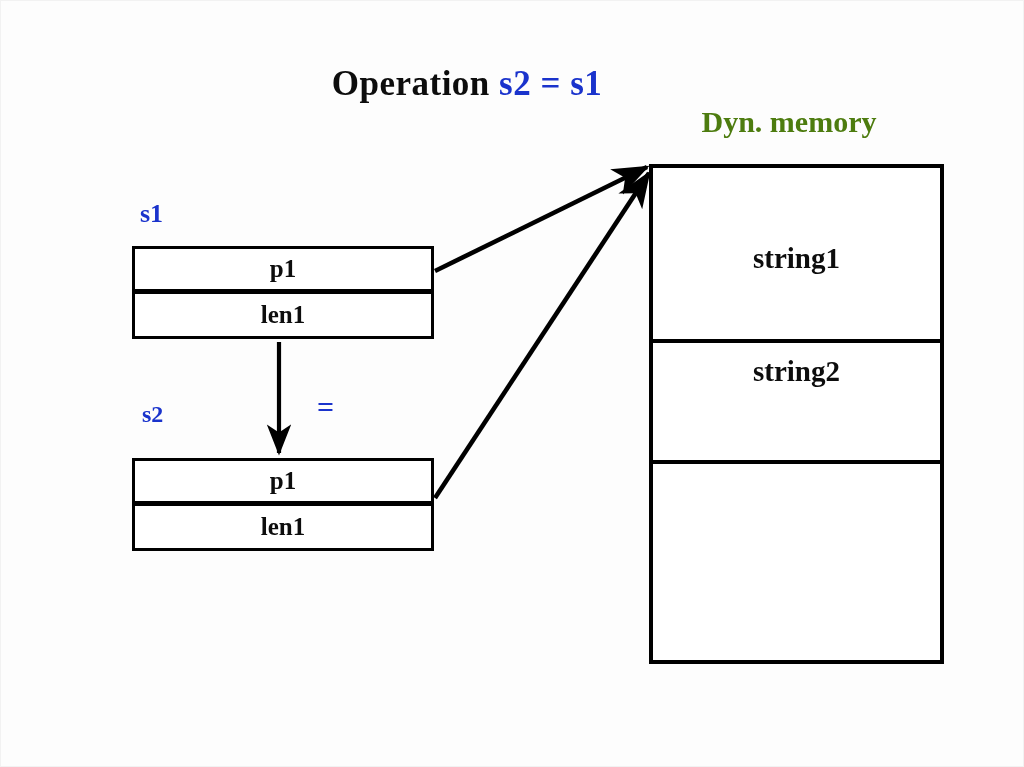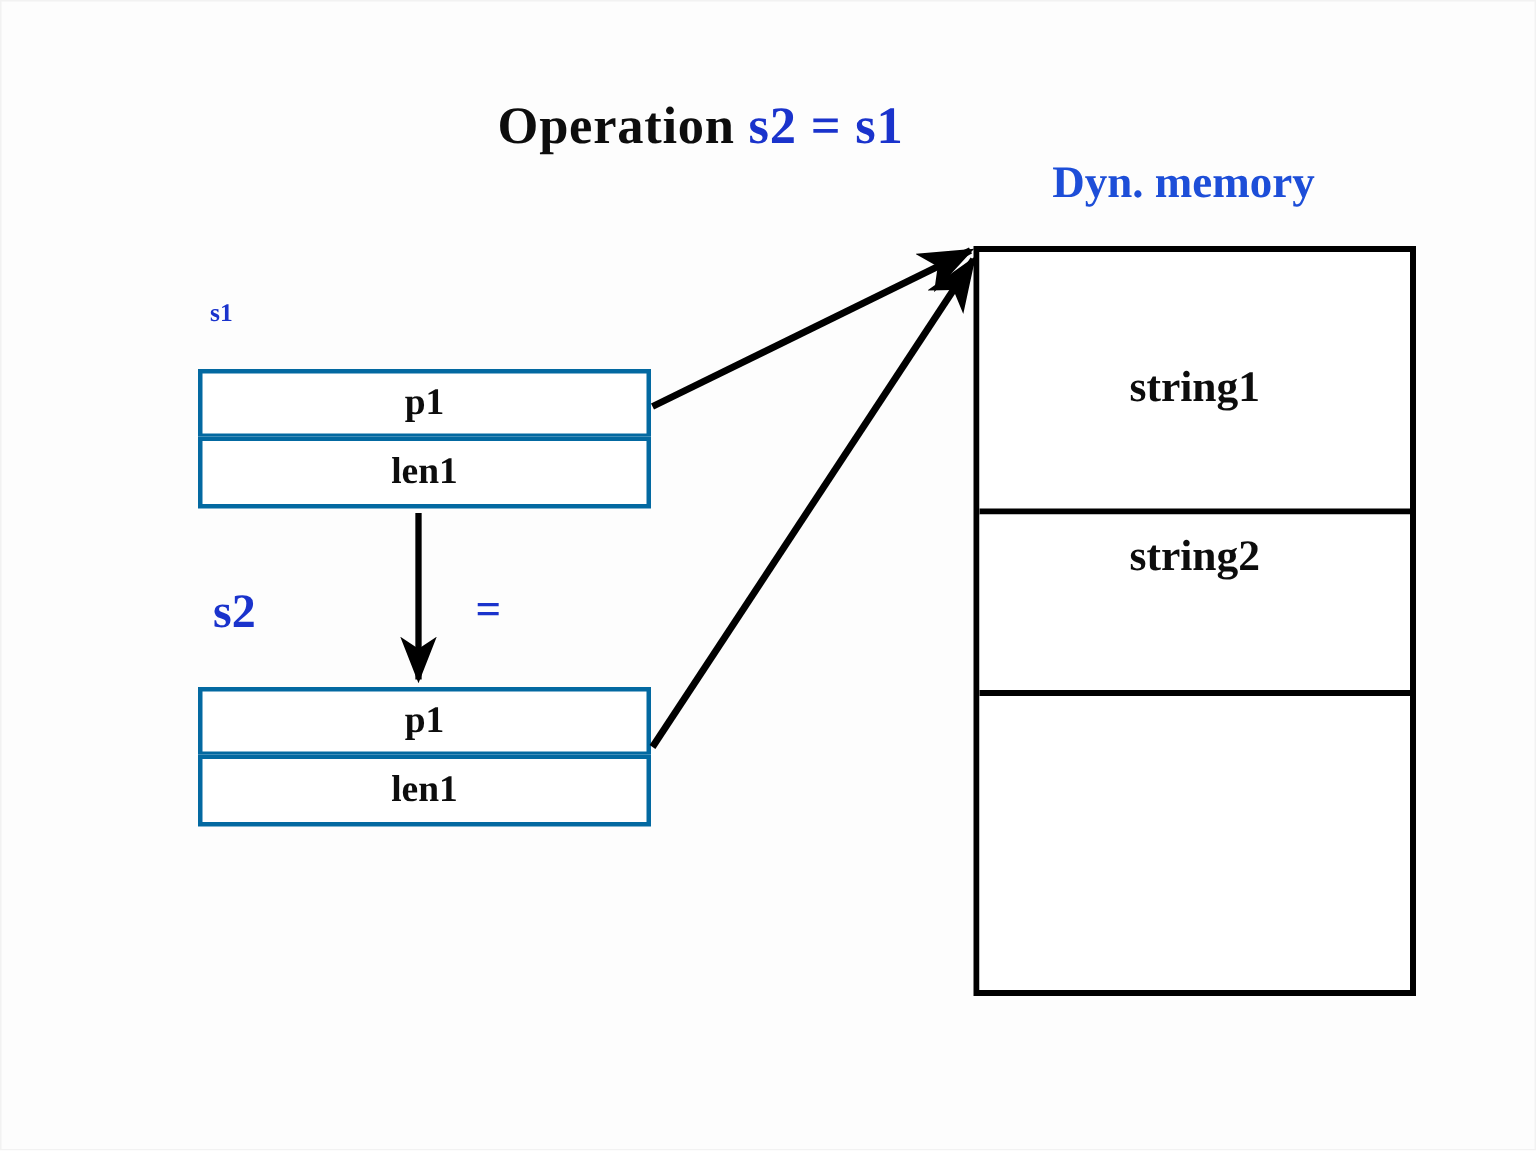--- a/index.html
+++ b/index.html
@@ -35,33 +35,33 @@
 
   
   #dyn-memory-label {
     position: absolute;
     left: 648px;
     top: 104px;
     width: 280px;
     text-align: center;
     font-size: 30px;
     font-weight: bold;
-    color: #1d4ed8;
+    color: #4d7c0f;
     white-space: nowrap;
   }
 
   
   .struct-label {
     position: absolute;
     color: #1a33cc;
     font-weight: bold;
     white-space: nowrap;
   }
-  #label-s1 { left: 139px; top: 198px; font-size: 17px; }
-  #label-s2 { left: 141px; top: 388px; font-size: 32px; }
+  #label-s1 { left: 139px; top: 198px; font-size: 26px; }
+  #label-s2 { left: 141px; top: 400px; font-size: 24px; }
 
   
   #equals-sign {
     position: absolute;
     left: 316px;
     top: 389px;
     font-size: 30px;
     font-weight: bold;
     color: #1a33cc;
     white-space: nowrap;
@@ -71,21 +71,21 @@
   .struct {
     position: absolute;
     width: 302px;
     left: 131px;
   }
   #struct-s1 { top: 245px; }
   #struct-s2 { top: 457px; }
 
   .cell {
     box-sizing: border-box;
-    border: 3px solid #0369a1;
+    border: 3px solid #000000;
     background: #ffffff;
     display: flex;
     align-items: center;
     justify-content: center;
     font-size: 25px;
     font-weight: bold;
     color: #0d0d0d;
   }
   .cell-ptr { height: 46px; }
   .cell-len { height: 48px; margin-top: -1px; }

